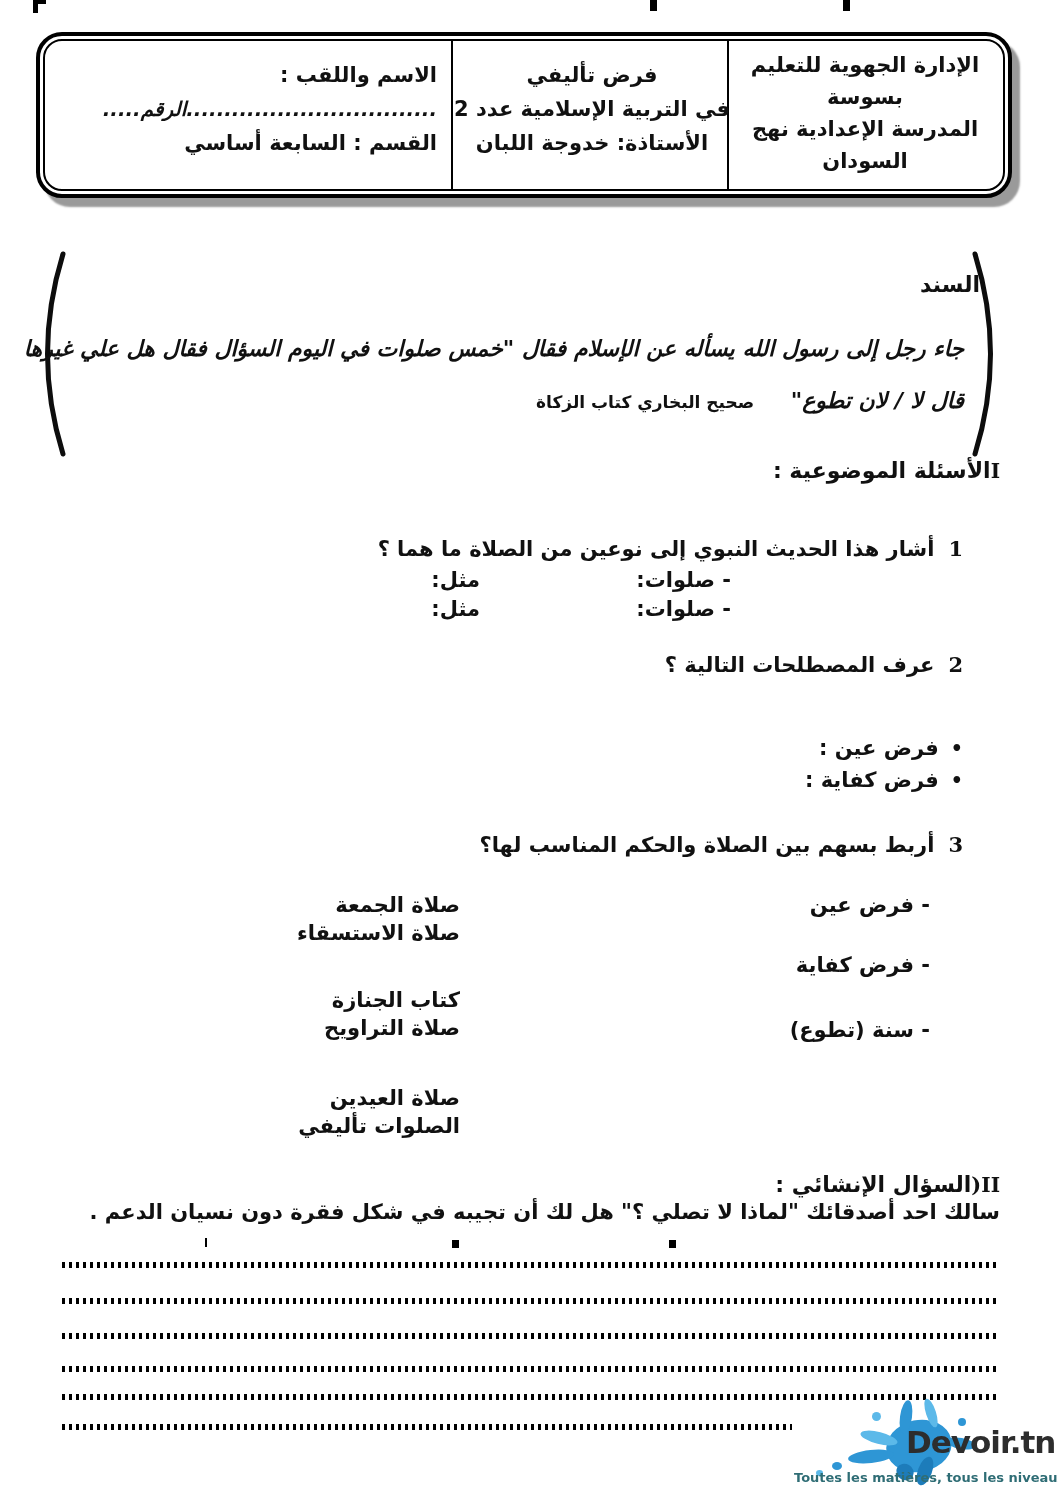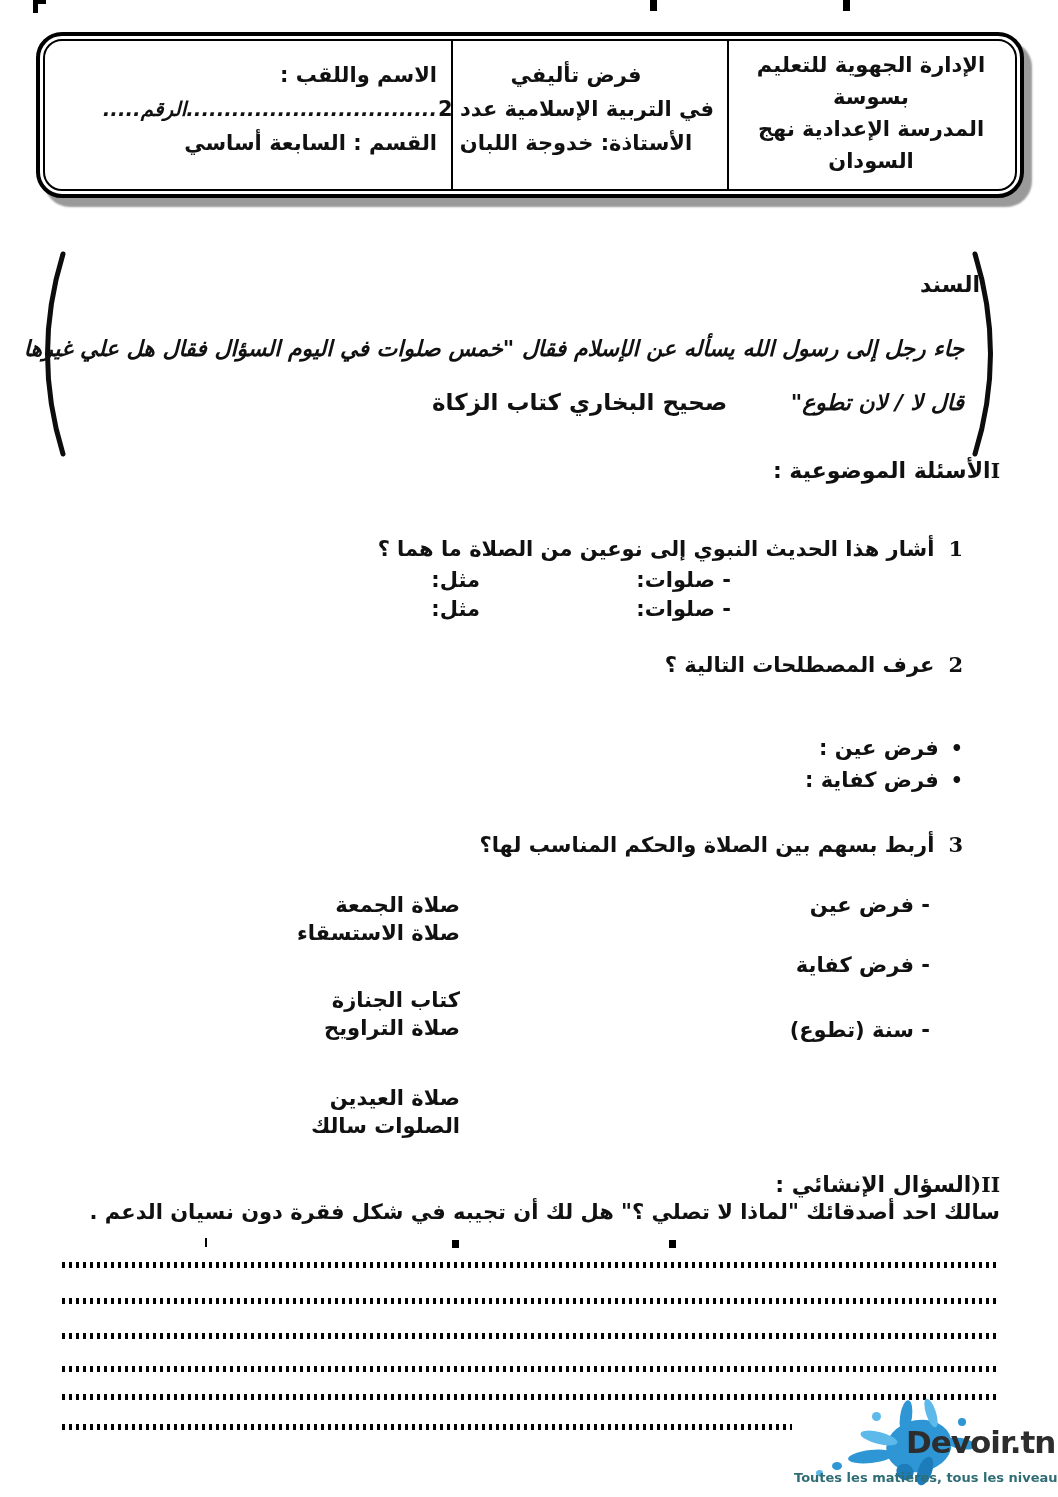--- a/index.html
+++ b/index.html
@@ -7,40 +7,40 @@
     position:relative;width:1058px;height:1497px;background:#ffffff;
     font-family:"DejaVu Sans",sans-serif;color:#111;font-weight:bold;
     overflow:hidden;margin:0 auto;
   }
   
   .mark{position:absolute;background:#000;}
   
   .hdr-box{
     position:absolute;left:36px;top:32px;width:968px;height:158px;
     border:4px solid #000;border-radius:26px;
-    box-shadow:8px 9px 2px #9a9a9a;background:#fff;padding-left:12px;
+    box-shadow:8px 9px 2px #9a9a9a;background:#fff;
   }
   .hdr-inner{
     position:absolute;inset:3px;border:2px solid #000;border-radius:19px;
   }
   .hdr-div{position:absolute;top:0;bottom:0;width:2px;background:#000;}
   .hdr-cell{position:absolute;top:0;bottom:0;direction:rtl;}
   .cell-line{position:absolute;left:0;right:0;text-align:center;font-size:21px;white-space:nowrap;}
   .student-line{position:absolute;right:14px;font-size:21px;white-space:nowrap;direction:rtl;}
   .num-line{position:absolute;right:14px;left:10px;font-size:20px;direction:rtl;white-space:nowrap;overflow:hidden;font-style:italic;}
   
   .bracket{position:absolute;}
   .sanad-title{position:absolute;right:78px;top:272px;font-size:22px;direction:rtl;}
   .hadith1{
     position:absolute;right:94px;top:336px;font-size:22px;font-style:italic;
     direction:rtl;white-space:nowrap;letter-spacing:.2px;
   }
   .hadith2{position:absolute;right:94px;top:388px;direction:rtl;white-space:nowrap;}
   .hadith2 .tail{font-size:22px;font-style:italic;}
-  .hadith2 .cite{font-size:23px;margin-right:58px;font-family:"DejaVu Serif","DejaVu Sans",serif;}
+  .hadith2 .cite{font-size:17px;margin-right:31px;font-family:"DejaVu Serif","DejaVu Sans",serif;}
   
   .h-row{position:absolute;left:0;right:58px;display:flex;justify-content:flex-end;align-items:baseline;gap:0;}
   .h-title{font-size:22px;direction:rtl;white-space:nowrap;}
   .h-num{font-family:"DejaVu Serif",serif;font-size:20px;}
   .q-row{position:absolute;left:0;right:95px;display:flex;justify-content:flex-end;align-items:baseline;gap:14px;}
   .q-text{font-size:21px;direction:rtl;white-space:nowrap;}
   .q-num{font-family:"DejaVu Serif",serif;font-size:21px;}
   .sub-row{position:absolute;left:0;right:0;height:28px;}
   .sub-type{position:absolute;right:327px;font-size:21px;direction:rtl;white-space:nowrap;text-align:right;}
   .sub-ex{position:absolute;right:578px;font-size:21px;direction:rtl;white-space:nowrap;}
@@ -87,21 +87,21 @@
     <div class="hdr-inner">
       <div class="hdr-div" style="left:406px"></div>
       <div class="hdr-div" style="left:682px"></div>
 
       <div class="hdr-cell" style="left:0;width:406px">
         <div class="student-line" style="top:22px">الاسم واللقب :</div>
         <div class="num-line" style="top:56px">.................................الرقم.....</div>
         <div class="student-line" style="top:90px">القسم : السابعة أساسي</div>
       </div>
 
-      <div class="hdr-cell" style="left:390px;width:282px">
+      <div class="hdr-cell" style="left:406px;width:282px">
         <div class="cell-line" style="top:22px">فرض تأليفي</div>
         <div class="cell-line" style="top:56px">في التربية الإسلامية عدد 2</div>
         <div class="cell-line" style="top:90px">الأستاذة: خدوجة اللبان</div>
       </div>
 
       <div class="hdr-cell" style="left:682px;right:0">
         <div class="cell-line" style="top:44px">بسوسة</div>
         <div class="cell-line" style="top:12px">الإدارة الجهوية للتعليم</div>
         <div class="cell-line" style="top:76px">المدرسة الإعدادية نهج</div>
         <div class="cell-line" style="top:108px">السودان</div>
@@ -164,21 +164,21 @@
     <div class="m-item" style="top:953px">- فرض كفاية</div>
     <div class="m-item" style="top:1018px">- سنة (تطوع)</div>
   </div>
 
   <div class="prayers">
     <div class="m-item" style="top:893px">صلاة الجمعة</div>
     <div class="m-item" style="top:921px">صلاة الاستسقاء</div>
     <div class="m-item" style="top:988px">كتاب الجنازة</div>
     <div class="m-item" style="top:1016px">صلاة التراويح</div>
     <div class="m-item" style="top:1086px">صلاة العيدين</div>
-    <div class="m-item" style="top:1114px">الصلوات سالك</div>
+    <div class="m-item" style="top:1114px">الصلوات تأليفي</div>
   </div>
 
   <div class="h-row" style="top:1172px;right:58px">
     <span class="h-title">السؤال الإنشائي :</span>
     <span class="h-num" style="font-size:21px">)</span>
     <span class="h-num">II</span>
   </div>
   <div class="prompt">سالك احد أصدقائك "لماذا لا تصلي ؟" هل لك أن تجيبه في شكل فقرة دون نسيان الدعم .</div>
 
   <div class="ans-line" style="top:1262px;width:938px"></div>

